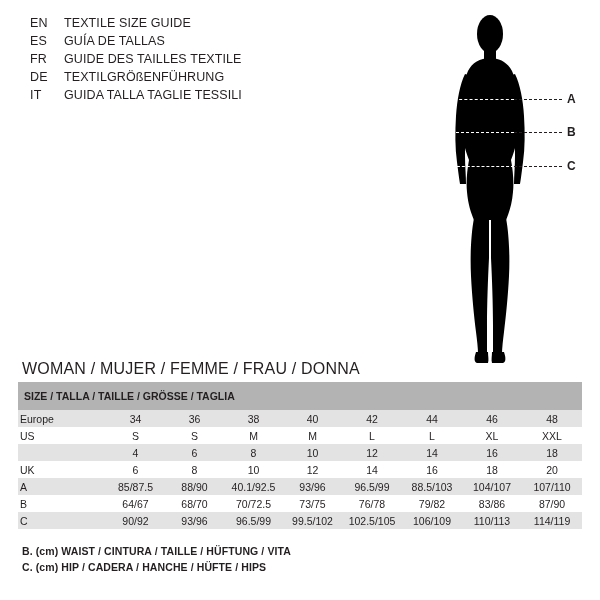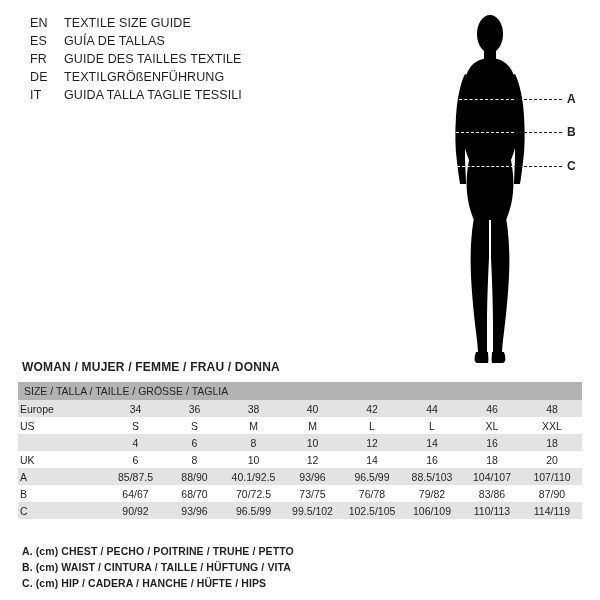--- a/index.html
+++ b/index.html
@@ -72,22 +72,22 @@
     font-size: 12px;
     font-weight: 700;
     color: #231f20;
   }
 
   
   .woman-caption {
     position: absolute;
     left: 22px;
     top: 360px;
-    font-size: 12px;
-    font-weight: 700;
+    font-size: 16px;
+    font-weight: 400;
     letter-spacing: 0.2px;
   }
 
   
   .table-wrap {
     position: absolute;
     left: 18px;
     top: 382px;
     width: 564px;
   }
@@ -103,22 +103,22 @@
     text-align: center;
     color: #231f20;
   }
   table.size-table td.rowlabel {
     text-align: left;
     padding-left: 2px;
   }
   tr.head td {
     background: #b3b3b3;
     font-size: 10.5px;
-    font-weight: 400;
-    height: 18px;
+    font-weight: 700;
+    height: 28px;
     text-align: left;
     padding-left: 6px;
   }
   tr.shade td {
     background: #e3e3e3;
   }
   tr.plain td {
     background: #ffffff;
   }
 
@@ -326,18 +326,17 @@
           <td>102.5/105</td>
           <td>106/109</td>
           <td>110/113</td>
           <td>114/119</td>
         </tr>
       </tbody>
     </table>
   </div>
 
   <div class="notes">
-    <div class="note">A. (cm) CHEST / PECHO / POITRINE / TRUHE / PETTO</div>
     <div class="note">B. (cm) WAIST / CINTURA / TAILLE / HÜFTUNG / VITA</div>
     <div class="note">C. (cm) HIP / CADERA / HANCHE / HÜFTE / HIPS</div>
   </div>
 
 </div>
 
 </body></html>

